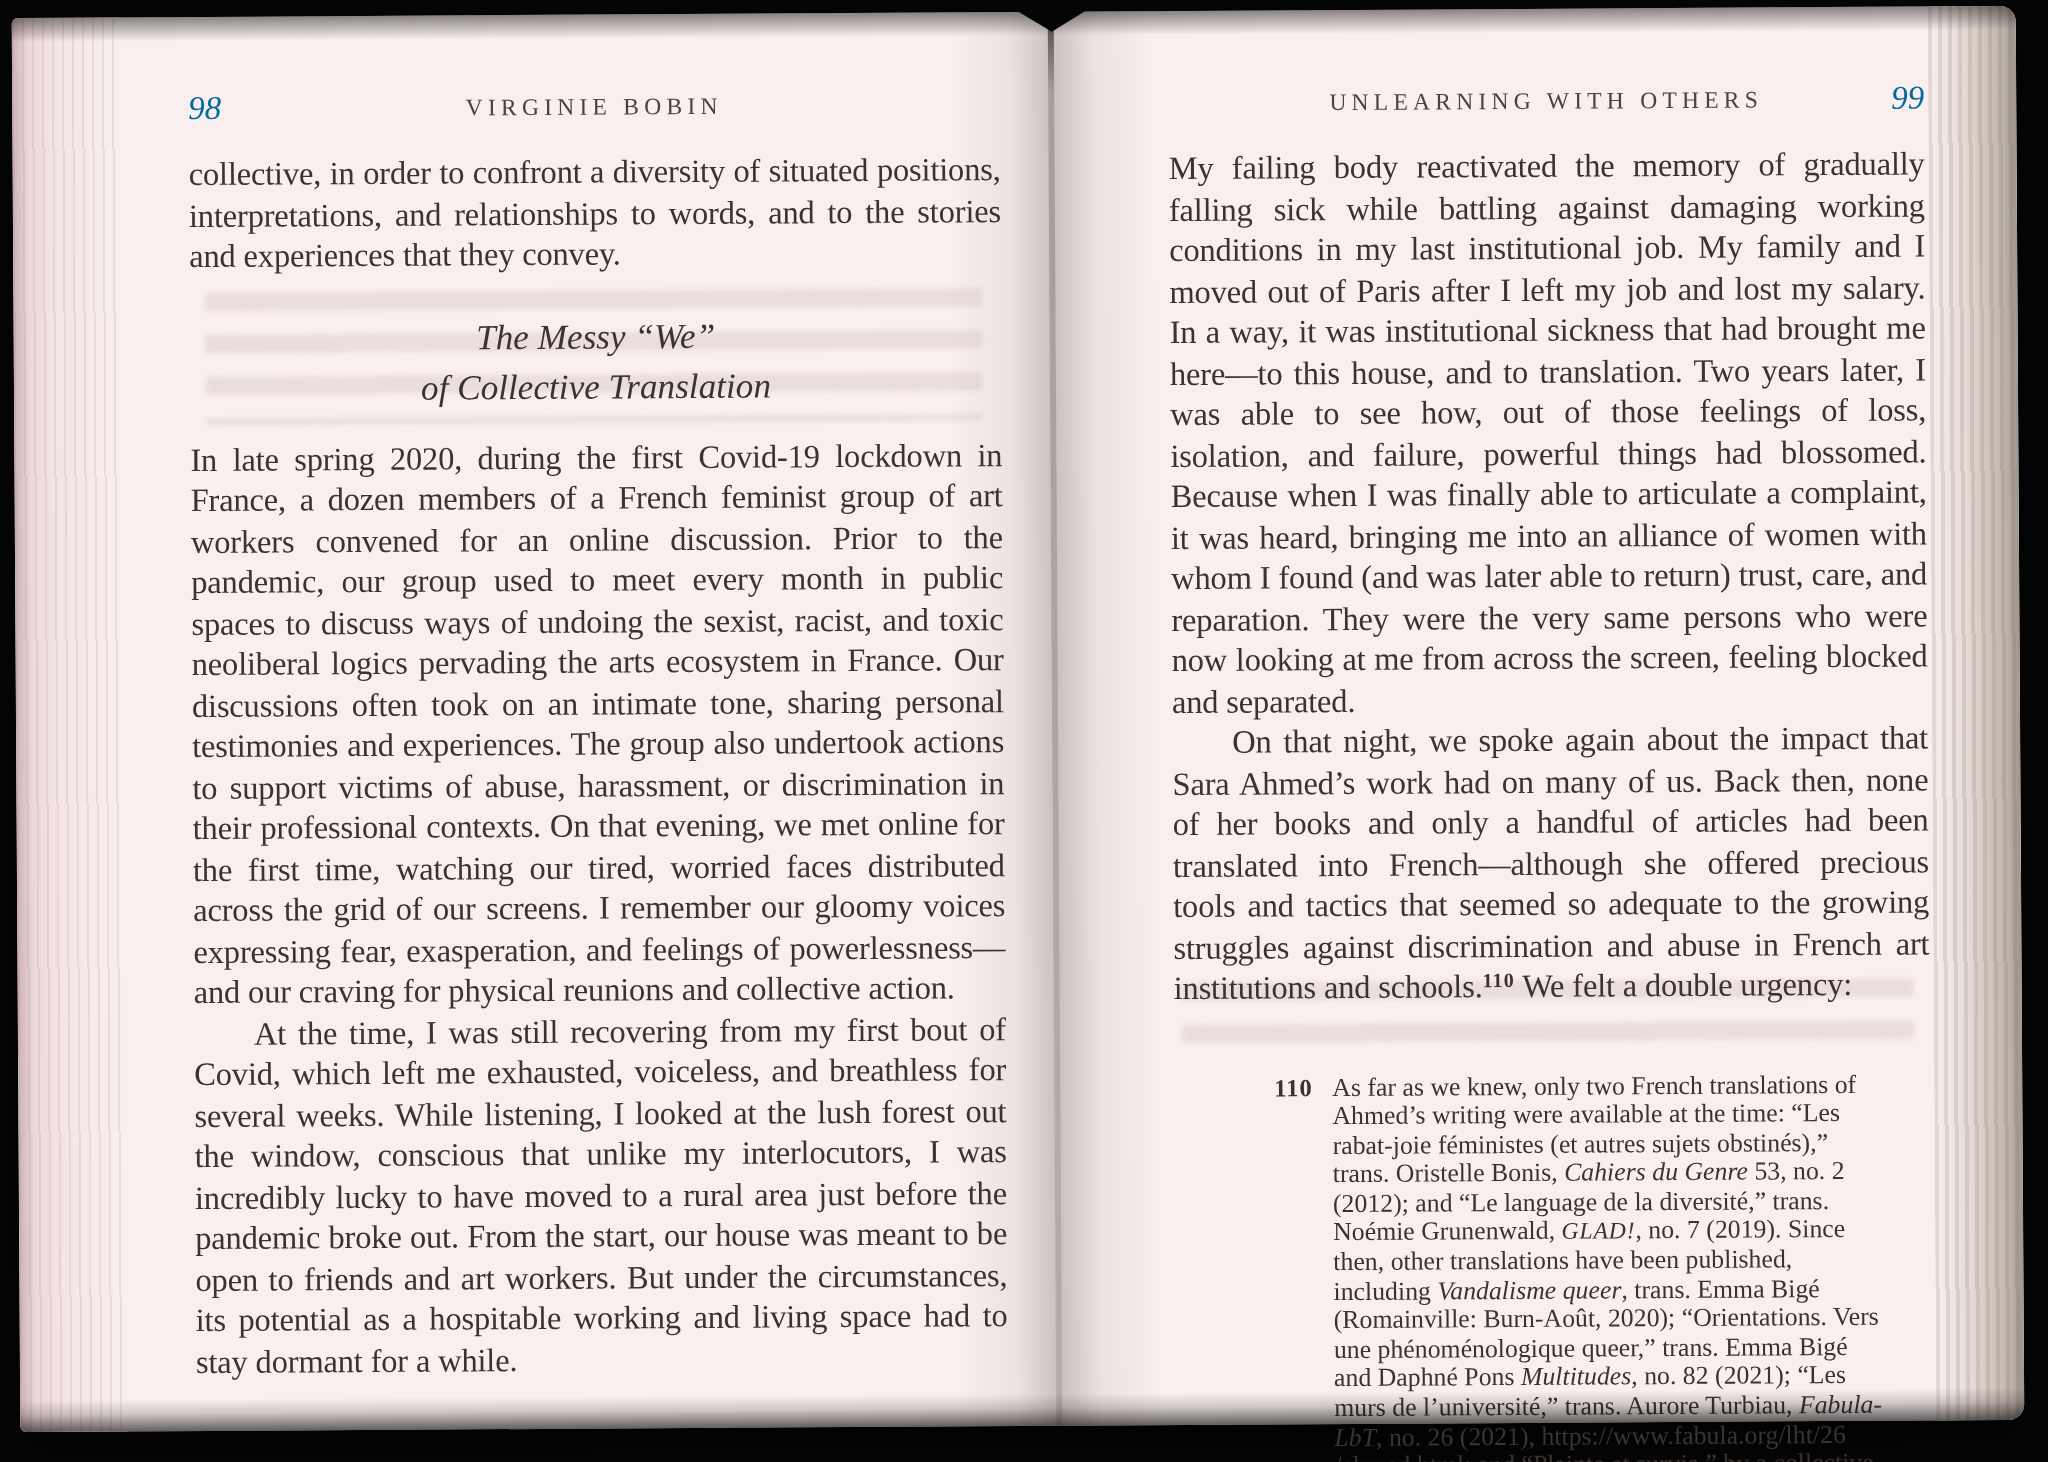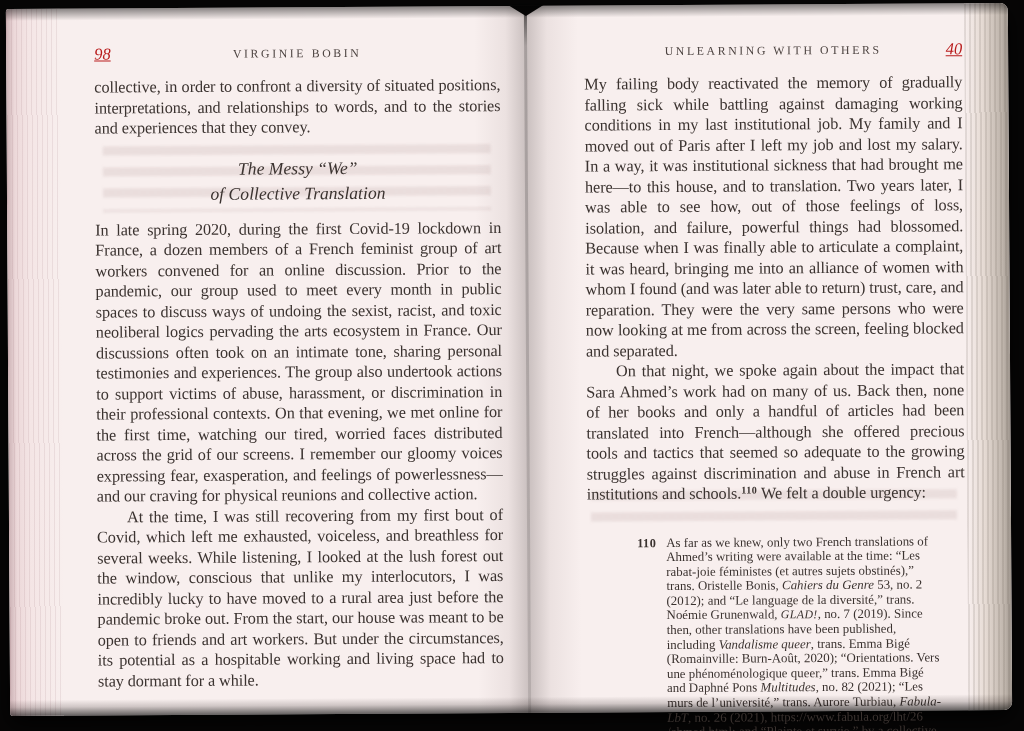--- a/index.html
+++ b/index.html
@@ -63,21 +63,21 @@
   }
   
   .ghost{
     position:absolute;
     background:repeating-linear-gradient(180deg, rgba(150,115,115,0.14) 0 9px, rgba(255,255,255,0) 9px 21px);
     filter:blur(1.4px);
   }
 
   .hdr-row{position:relative;height:18px;}
   .folio{
-    position:absolute;top:0;font-style:italic;font-size:16.5px;color:#b91c1c;text-decoration:underline;
+    position:absolute;top:0;font-style:italic;font-size:16.5px;color:#0369a1;
   }
   .running-header{
     position:absolute;left:0;right:0;top:3px;text-align:center;
     font-size:11.8px;letter-spacing:2.6px;color:#4c4340;
   }
 
   .col{position:absolute;color:#3b3330;}
   .col-left{left:88px;top:36px;width:406px;}
   .col-right{left:578px;top:36px;width:378px;}
 
@@ -130,21 +130,21 @@
       <div>The Messy “We”</div>
       <div>of Collective Translation</div>
     </div>
     <p class="bodytext body-start">In late spring 2020, during the first Covid-19 lockdown in France, a dozen members of a French feminist group of art workers convened for an online discussion. Prior to the pandemic, our group used to meet every month in public spaces to discuss ways of undoing the sexist, racist, and toxic neoliberal logics pervading the arts ecosystem in France. Our discussions often took on an intimate tone, sharing personal testimonies and experiences. The group also undertook actions to support victims of abuse, harassment, or discrimination in their professional contexts. On that evening, we met online for the first time, watching our tired, worried faces distributed across the grid of our screens. I remember our gloomy voices expressing fear, exasperation, and feelings of powerlessness—and our craving for physical reunions and collective action.</p>
     <p class="bodytext indent">At the time, I was still recovering from my first bout of Covid, which left me exhausted, voiceless, and breathless for several weeks. While listening, I looked at the lush forest out the window, conscious that unlike my interlocutors, I was incredibly lucky to have moved to a rural area just before the pandemic broke out. From the start, our house was meant to be open to friends and art workers. But under the circumstances, its potential as a hospitable working and living space had to stay dormant for a while.</p>
   </div>
 
   <div class="col col-right">
     <div class="hdr-row">
       <span class="running-header">UNLEARNING WITH OTHERS</span>
-      <span class="folio" style="right:0;">40</span>
+      <span class="folio" style="right:0;">99</span>
     </div>
     <p class="bodytext first">My failing body reactivated the memory of gradually falling sick while battling against damaging working conditions in my last institutional job. My family and I moved out of Paris after I left my job and lost my salary. In a way, it was institutional sickness that had brought me here—to this house, and to translation. Two years later, I was able to see how, out of those feelings of loss, isolation, and failure, powerful things had blossomed. Because when I was finally able to articulate a complaint, it was heard, bringing me into an alliance of women with whom I found (and was later able to return) trust, care, and reparation. They were the very same persons who were now looking at me from across the screen, feeling blocked and separated.</p>
     <p class="bodytext indent"><span>On that night, we spoke again about the impact that Sara Ahmed’s work had on many of us. Back then, none of her books and only a handful of articles had been translated into French—although she offered precious tools and tactics that seemed so adequate to the growing struggles against discrimination and abuse in French art institutions and schools.</span><span class="sup">110</span><span> We felt a double urgency:</span></p>
     <div class="footnote">
       <span class="fn-num">110</span>
       <span class="fn-text"><span>As far as we knew, only two French translations of Ahmed’s writing were available at the time: “Les rabat-joie féministes (et autres sujets obstinés),” trans. Oristelle Bonis, </span><span class="it">Cahiers du Genre</span><span> 53, no. 2 (2012); and “Le language de la diversité,” trans. Noémie Grunenwald, </span><span class="it sc">GLAD!</span><span>, no. 7 (2019). Since then, other translations have been published, including </span><span class="it">Vandalisme queer</span><span>, trans. Emma Bigé (Romainville: Burn-Août, 2020); “Orientations. Vers une phénoménologique queer,” trans. Emma Bigé and Daphné Pons </span><span class="it">Multitudes</span><span>, no. 82 (2021); “Les murs de l’université,” trans. Aurore Turbiau, </span><span class="it">Fabula-LbT</span><span>, no. 26 (2021), https://www.fabula.org/lht/26 /ahmed.html; and “Plainte et survie,” by a collective of </span></span>
     </div>
   </div>
 
   <div class="top-notch"></div>

